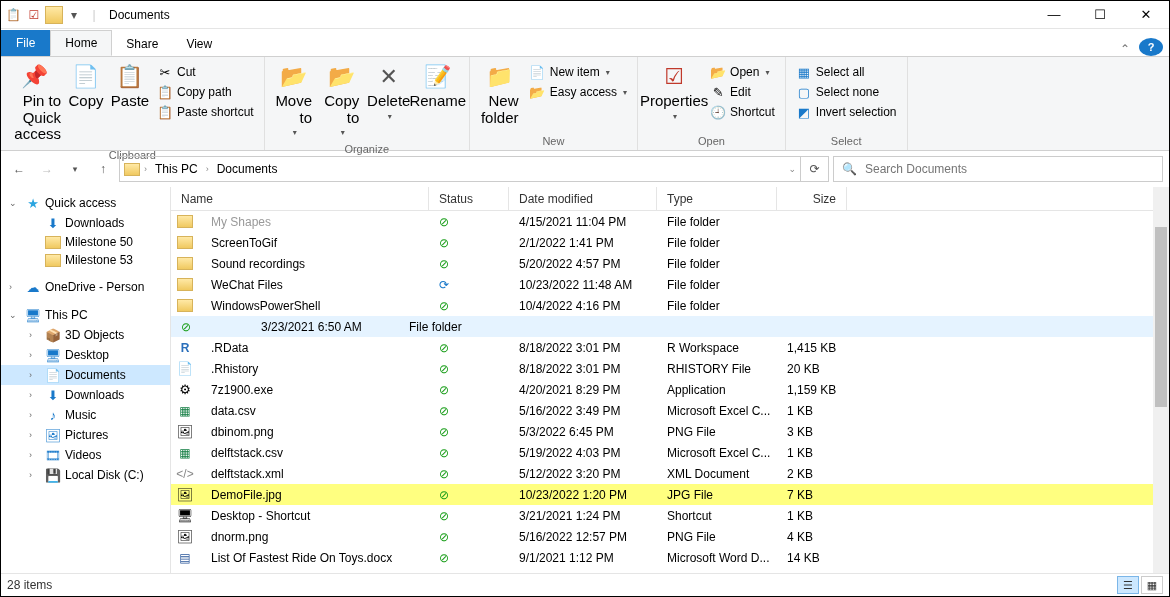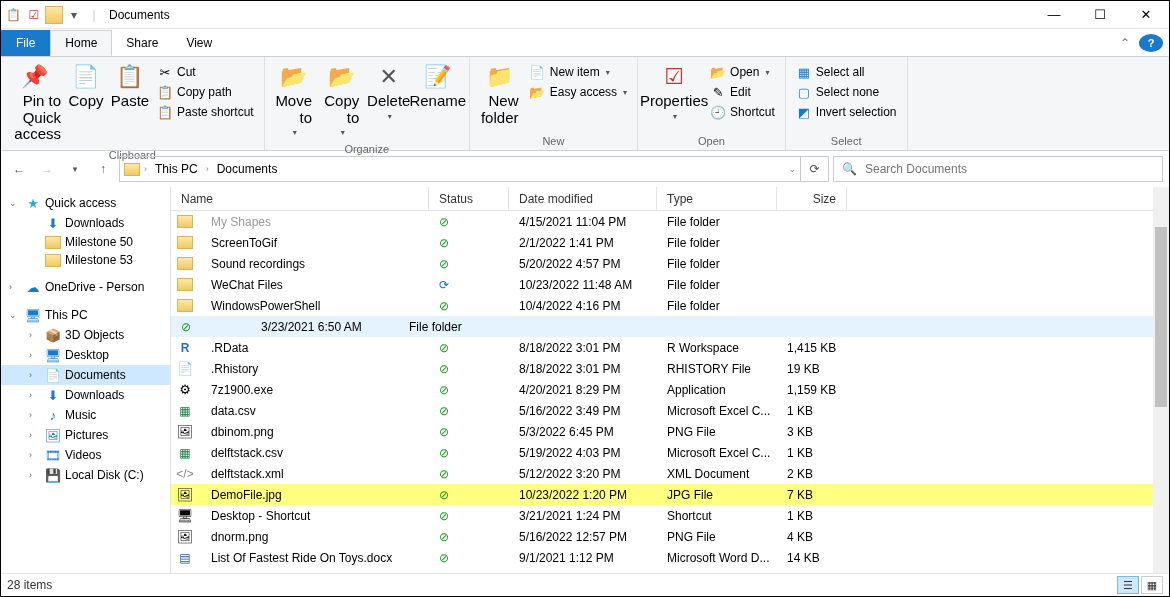--- a/index.html
+++ b/index.html
@@ -10,21 +10,21 @@
 .titlebar .qat { display:flex; gap:2px; align-items:center; }
 .titlebar .qat span { width:18px; height:18px; display:flex; align-items:center; justify-content:center; }
 .titlebar .folder-ico { width:18px; height:18px; background:linear-gradient(#ffe9a6,#f0c960); border:1px solid #d7b35a; }
 .titlebar .dd { width:10px; color:#555; }
 .titlebar .title { margin-left:6px; font-size:12px; }
 .titlebar .spacer { flex:1; }
 .win-btns { display:flex; }
 .win-btns div { width:46px; height:28px; display:flex; align-items:center; justify-content:center; font-size:13px; font-family:Arial; cursor:default; }
 
 
-.tabs { height:28px; display:flex; align-items:center; border-bottom:1px solid #d0d0d0; }
+.tabs { height:28px; display:flex; align-items:flex-end; border-bottom:1px solid #d0d0d0; }
 .file-tab { background:#1979ca; color:#fff; border:1px solid #1979ca; padding:5px 14px; font-size:12px; }
 .tab { padding:5px 14px; font-size:12px; cursor:default; }
 .tab.active { background:#f5f6f7; border:1px solid #d0d0d0; border-bottom:1px solid #f5f6f7; }
 .tabs .spacer { flex:1; }
 .tabs .collapse { width:28px; text-align:center; color:#777; }
 .tabs .help { width:24px; height:18px; border-radius:50%; background:#1979ca; color:#fff; display:flex; align-items:center; justify-content:center; font-weight:bold; margin-right:6px; font-size:11px; }
 
 
 .ribbon { height:94px; background:#f5f6f7; border-bottom:1px solid #d0d0d0; display:flex; }
 .group { border-right:1px solid #e0e0e0; display:flex; flex-direction:column; padding:2px 6px 0; }
@@ -457,21 +457,21 @@
         <div class="row">
           <div class="cell cell-name">
             <span class="fico">📄</span>
             <span>.Rhistory</span>
           </div>
           <div class="cell cell-status">
             <span>⊘</span>
           </div>
           <div class="cell cell-date">8/18/2022 3:01 PM</div>
           <div class="cell cell-type">RHISTORY File</div>
-          <div class="cell cell-size">19 KB</div>
+          <div class="cell cell-size">20 KB</div>
         </div>
         <div class="row">
           <div class="cell cell-name">
             <span class="fico">⚙</span>
             <span>7z1900.exe</span>
           </div>
           <div class="cell cell-status">
             <span>⊘</span>
           </div>
           <div class="cell cell-date">4/20/2021 8:29 PM</div>

